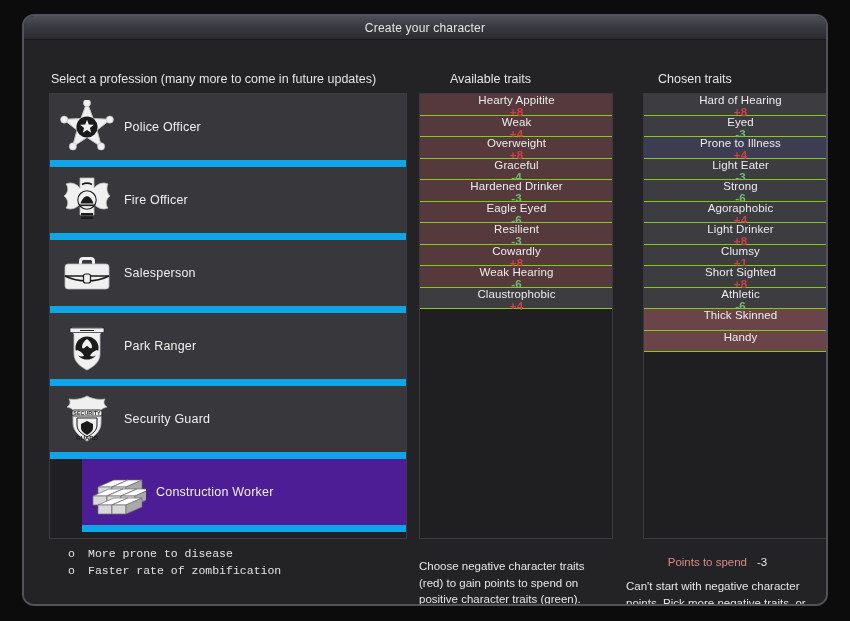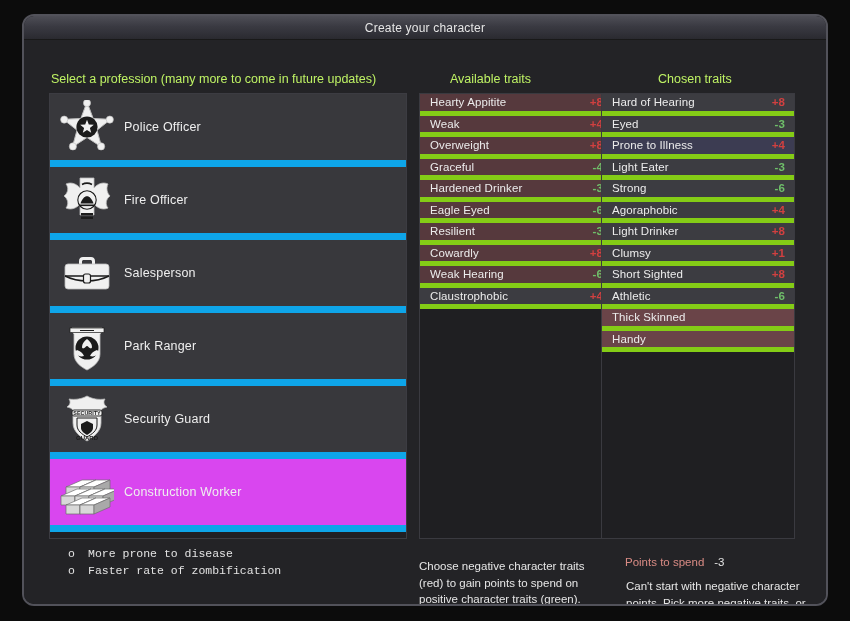--- a/index.html
+++ b/index.html
@@ -56,21 +56,21 @@
   .window-body {
     position: relative;
     height: 567px;
     background: #232326;
   }
 
   
   .col-head {
     position: absolute;
     font-size: 12.5px;
-    color: #bef264;
+    color: #e5e5e5;
     white-space: nowrap;
   }
   #head-profession { left: 27px;  top: 32px; }
   #head-available  { left: 426px; top: 32px; }
   #head-chosen     { left: 634px; top: 32px; }
 
   
   .panel {
     position: absolute;
     background: #1d1d20;
@@ -88,21 +88,22 @@
   .prof-row {
     position: relative;
     height: 73px;
     display: flex;
     align-items: center;
     background: #38383c;
     border-bottom: 7px solid #0ea5e9;
     box-sizing: border-box;
   }
   .prof-row.selected {
-    background: #d946ef;
+    background: #4c1d95;
+    margin-left: 32px;
   }
   .prof-icon {
     width: 74px;
     height: 73px;
     flex: 0 0 74px;
     display: flex;
     align-items: center;
     justify-content: center;
   }
   .prof-label {
@@ -134,37 +135,38 @@
   
   #available-panel {
     left: 395px;
     top: 53px;
     width: 194px;
     height: 446px;
     background: #1f1f22;
     border: 1px solid #3a3a40;
   }
   #chosen-panel {
-    left: 577px;
+    left: 619px;
     top: 53px;
     width: 194px;
     height: 446px;
     background: #1f1f22;
     border: 1px solid #3a3a40;
   }
 
   .trait-row {
     position: relative;
     height: 21.5px;
     display: flex;
     align-items: center;
     justify-content: space-between;
     padding: 0 9px 0 10px;
     box-sizing: border-box;
-    border-bottom: 5px solid #84cc16;
+    border-bottom: 1px solid #84cc16;
+    flex-direction: column;
   }
   .trait-row.neg  { background: #56393d; }
   .trait-row.gray { background: #3c3c41; }
   .trait-row.high { background: #3c3c52; }
   .trait-row.red  { background: #6a4448; }
 
   .trait-name {
     font-size: 11.5px;
     color: #ececec;
     letter-spacing: .1px;
@@ -179,21 +181,21 @@
 
   
   #points-bar {
     position: absolute;
     left: 601px;
     top: 512px;
     width: 194px;
     height: 20px;
     display: flex;
     align-items: center;
-    justify-content: flex-start;
+    justify-content: center;
     padding-right: 9px;
     box-sizing: border-box;
   }
   #points-bar .pts-label {
     font-size: 11.5px;
     color: #d98b84;
     margin-right: 10px;
   }
   #points-bar .pts-value {
     font-size: 11.5px;

